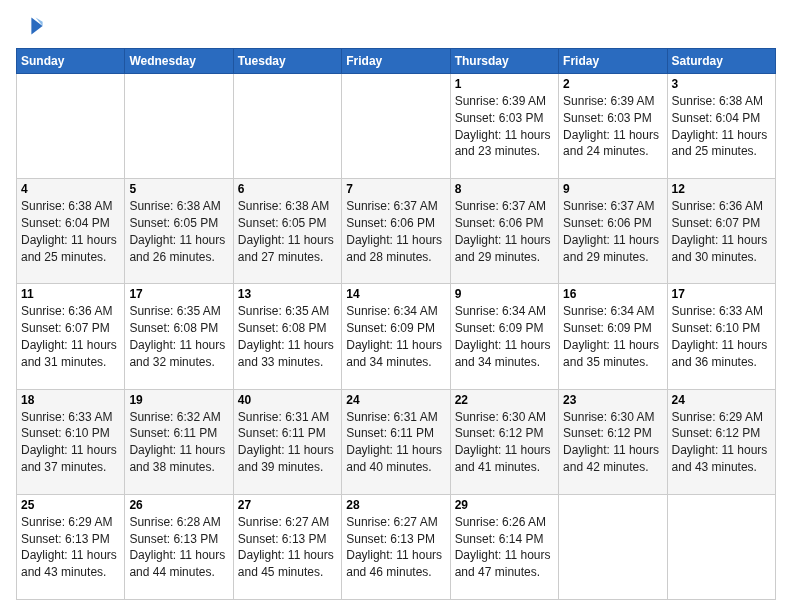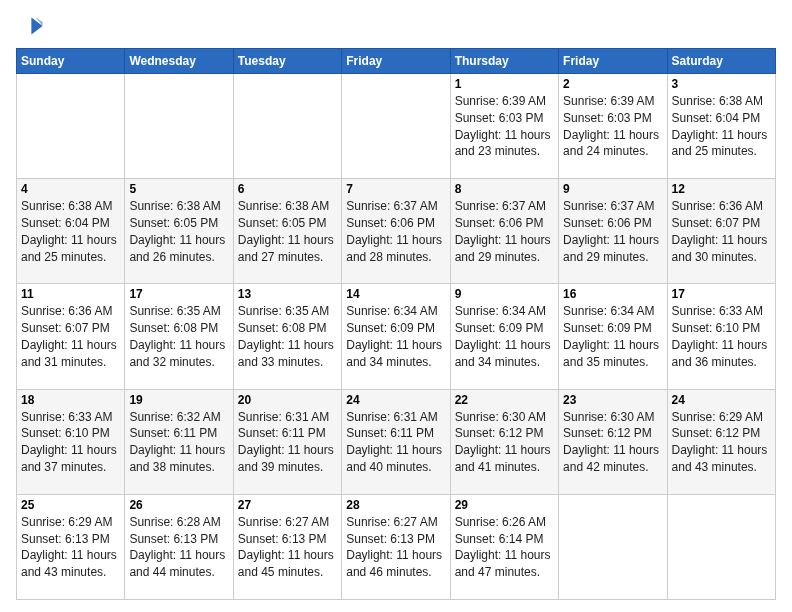--- a/index.html
+++ b/index.html
@@ -211,21 +211,21 @@
         <tr>
           <td>
             <div class="day-num">18</div>
             <div class="day-info">Sunrise: 6:33 AM<br>Sunset: 6:10 PM<br>Daylight: 11 hours and 37 minutes.</div>
           </td>
           <td>
             <div class="day-num">19</div>
             <div class="day-info">Sunrise: 6:32 AM<br>Sunset: 6:11 PM<br>Daylight: 11 hours and 38 minutes.</div>
           </td>
           <td>
-            <div class="day-num">20</div>
+            <div class="day-num">40</div>
             <div class="day-info">Sunrise: 6:31 AM<br>Sunset: 6:11 PM<br>Daylight: 11 hours and 39 minutes.</div>
           </td>
           <td>
             <div class="day-num">24</div>
             <div class="day-info">Sunrise: 6:31 AM<br>Sunset: 6:11 PM<br>Daylight: 11 hours and 40 minutes.</div>
           </td>
           <td>
             <div class="day-num">22</div>
             <div class="day-info">Sunrise: 6:30 AM<br>Sunset: 6:12 PM<br>Daylight: 11 hours and 41 minutes.</div>
           </td>

